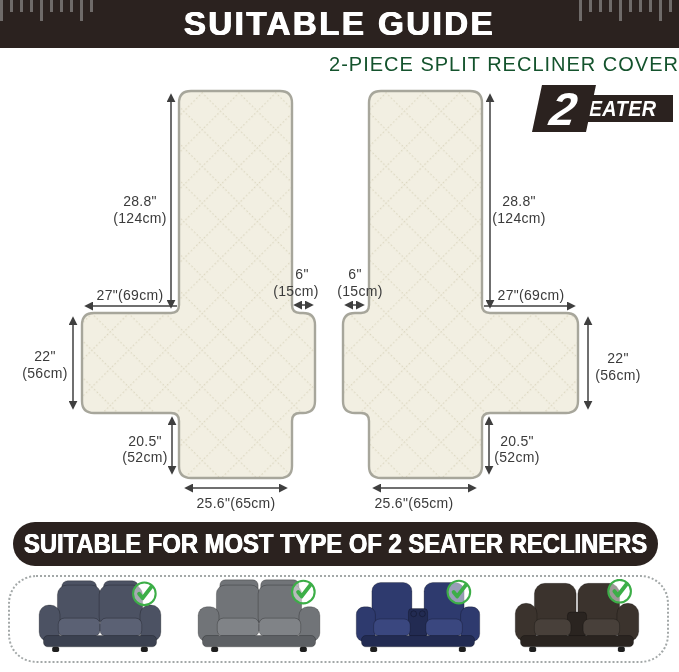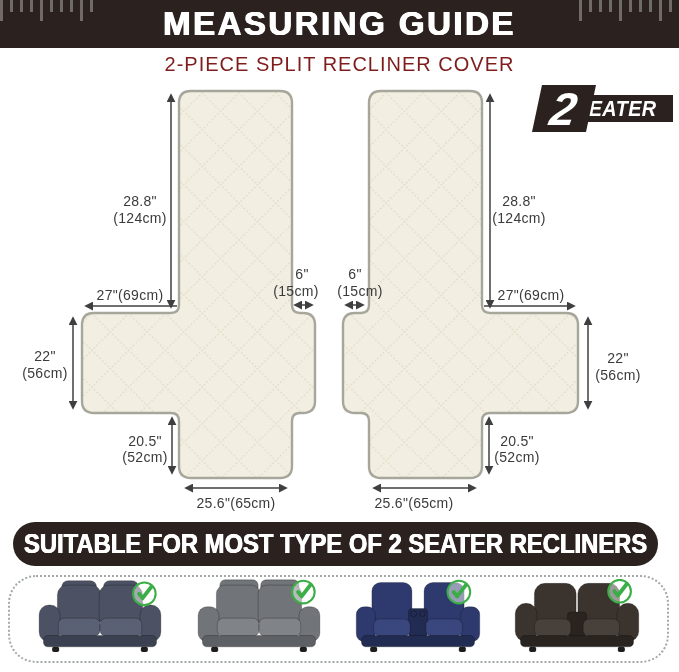--- a/index.html
+++ b/index.html
@@ -12,22 +12,22 @@
   .ruler{position:absolute;top:0;height:22px;width:100px;background-repeat:no-repeat,no-repeat;
          background-image:
            repeating-linear-gradient(to right,#6F6B69 0 3px,transparent 3px 40px),
            repeating-linear-gradient(to right,#6F6B69 0 3px,transparent 3px 10px);
          background-size:100% 21px,100% 12px;}
   .ruler.left{left:0;}
   .ruler.right{right:0;}
   .page-title{color:#fff;font-size:33px;font-weight:bold;letter-spacing:2.5px;
               text-shadow:.6px 0 0 #fff,-.6px 0 0 #fff;white-space:nowrap;}
 
-  .subtitle{position:absolute;left:0;top:53px;width:679px;text-align:center;
-            font-size:20px;letter-spacing:1px;color:#7f1d1d;}
+  .subtitle{position:absolute;left:0;top:53px;width:679px;text-align:right;
+            font-size:20px;letter-spacing:1px;color:#14532d;}
 
   
   .badge{position:absolute;left:537px;top:85px;width:140px;height:48px;}
   .badge-bar{position:absolute;left:19px;top:10px;width:117px;height:27px;background:#2B221F;
              display:flex;align-items:center;justify-content:flex-end;padding-right:16px;box-sizing:border-box;font-style:italic;}
   .badge-label{color:#fff;font-size:22px;font-weight:bold;letter-spacing:.5px;transform:scaleX(.9);transform-origin:right center;}
   .badge-two-box{position:absolute;left:0;top:0;width:54px;height:47px;background:#2B221F;
                  transform:skewX(-12deg);display:flex;align-items:center;justify-content:center;}
   .badge-number{color:#fff;font-size:46px;font-weight:bold;font-style:italic;line-height:1;transform:skewX(2deg);}
 
@@ -63,21 +63,21 @@
   .check circle{fill:rgba(255,255,255,.5);stroke:#3CAE47;stroke-width:2.4;}
   .check path{fill:none;stroke:#3CAE47;stroke-width:4.5;stroke-linecap:round;stroke-linejoin:round;}
 </style>
 </head>
 <body>
 
 <div class="page">
 
   <div class="top-banner">
     <div class="ruler left"></div>
-    <div class="page-title">MEASURING GUIDE</div>
+    <div class="page-title">SUITABLE GUIDE</div>
     <div class="ruler right"></div>
   </div>
 
   <div class="subtitle">2-PIECE SPLIT RECLINER COVER</div>
 
   <div class="badge">
     <div class="badge-bar">
       <span class="badge-label">SEATER</span>
     </div>
     <div class="badge-two-box">

